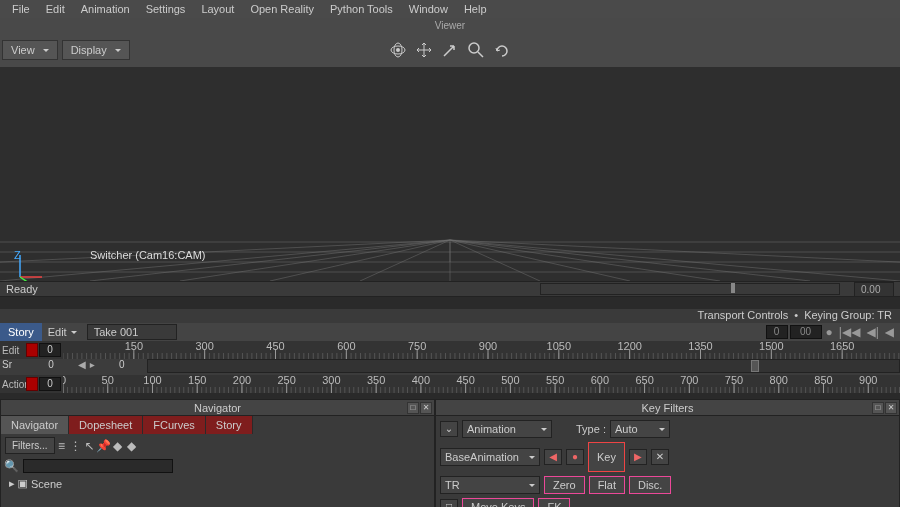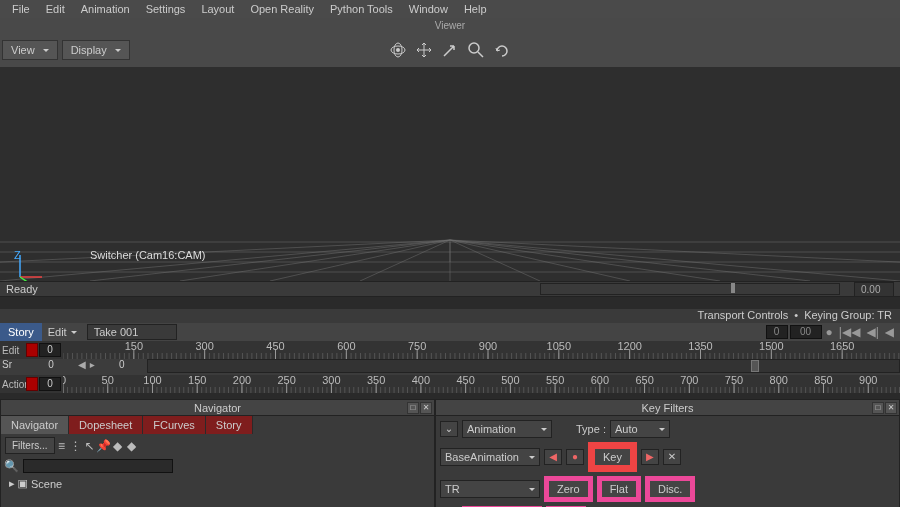--- a/index.html
+++ b/index.html
@@ -54,22 +54,22 @@
 .filters-btn{background:#444;border:1px solid #222;padding:2px 6px;font-size:10px}
 .nico{width:14px;height:14px;display:flex;align-items:center;justify-content:center;cursor:pointer;font-size:12px;color:#bbb}
 .search-row{display:flex;align-items:center;padding:2px 4px;gap:4px}
 .search-inp{flex:1;max-width:150px;height:14px;background:#2a2a2a;border:1px solid #111}
 .tree-row{padding:2px 8px;font-size:10px;display:flex;align-items:center;gap:3px}
 .kc-body{padding:4px;display:flex;flex-direction:column;gap:4px}
 .kc-row{display:flex;align-items:center;gap:4px;font-size:10px}
 .kc-dd{background:#444;border:1px solid #222;padding:2px 4px;min-width:90px;display:flex;align-items:center;justify-content:space-between}
 .kc-dd::after{content:"";border:3px solid transparent;border-top-color:#ccc;margin-left:4px;position:relative;top:2px}
 .kc-btn{background:#444;border:1px solid #222;width:18px;height:16px;text-align:center;line-height:14px;cursor:pointer;font-size:10px}
-.kc-pill{background:#444;border:5px solid #ec4899;padding:2px 8px;cursor:pointer}
-.kc-key{background:#444;border:7px solid #ef4444;padding:2px 8px;cursor:pointer}
+.kc-pill{background:#444;border:1px solid #ec4899;padding:2px 8px;cursor:pointer}
+.kc-key{background:#444;border:1px solid #ef4444;padding:8px 8px;cursor:pointer}
 .red{color:#e66}
 </style>
 </head>
 <body>
 
 <div class="menubar">
   <span>File</span>
   <span>Edit</span>
   <span>Animation</span>
   <span>Settings</span>

